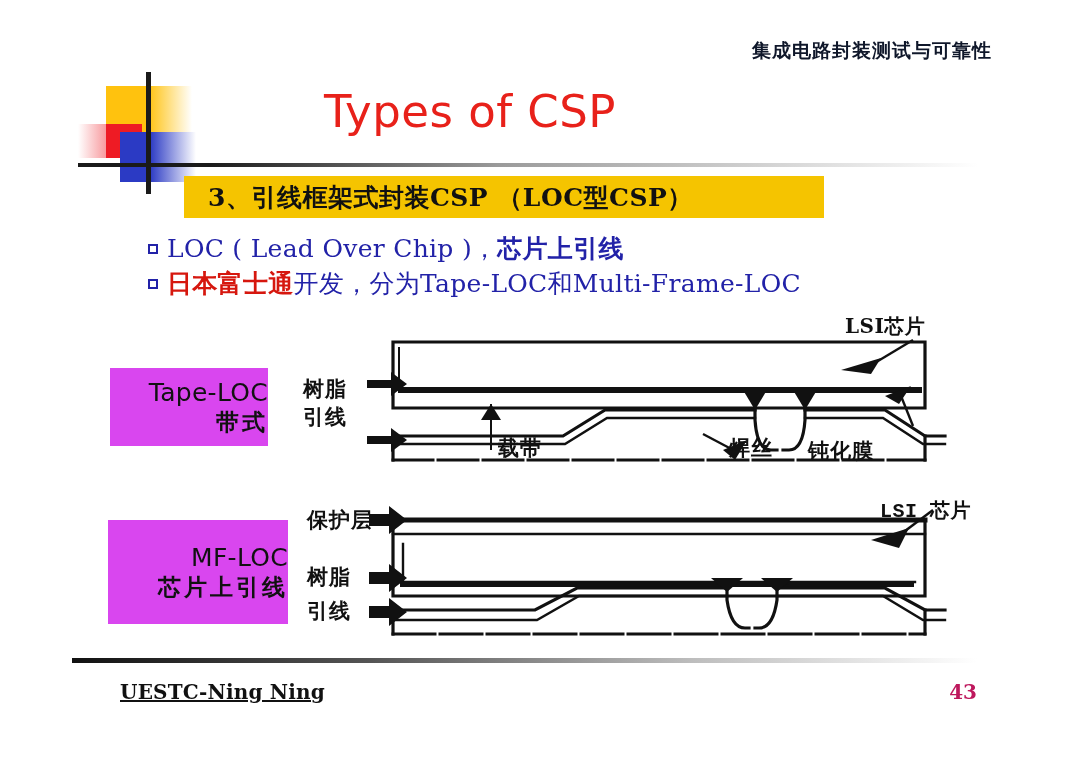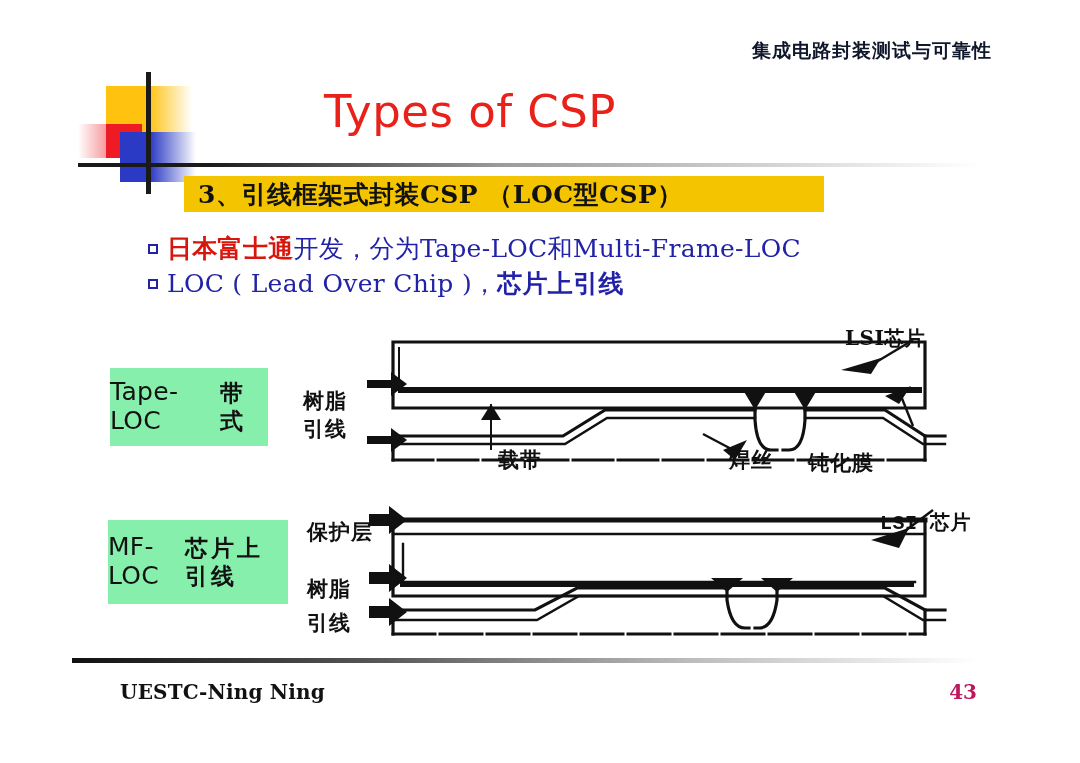--- a/index.html
+++ b/index.html
@@ -115,25 +115,25 @@
     color: #E8211A;
     letter-spacing: 0.5px;
   }
 
   
   .yellow-banner {
     position: absolute;
     left: 184px;
     top: 176px;
     width: 640px;
-    height: 36px;
+    height: 42px;
     background: #F5C400;
     display: flex;
     align-items: center;
-    padding-left: 14px;
+    padding-left: 24px;
     box-sizing: border-box;
   }
   .yellow-banner span {
     font-family: "DejaVu Serif", "Liberation Serif", serif;
     font-size: 25px;
     font-weight: bold;
     color: #111111;
     letter-spacing: 0.5px;
     white-space: nowrap;
   }
@@ -172,51 +172,50 @@
     color: #D6170E;
     font-weight: bold;
   }
   .bullet-text .cjk {
     font-weight: bold;
   }
 
   
   .green-box {
     position: absolute;
-    background: #86efac;
+    background: #d946ef;
     display: flex;
-    flex-direction: row;
-    align-items: center;
+    flex-direction: column;
+    align-items: flex-end;
     justify-content: center;
     color: #111111;
   }
   .green-box .en {
     font-family: "DejaVu Sans", "Liberation Sans", sans-serif;
     font-size: 25px;
     line-height: 1.15;
     letter-spacing: 0.3px;
   }
   .green-box .cn {
     font-family: "DejaVu Serif", "Liberation Serif", serif;
     font-size: 23px;
     font-weight: bold;
     line-height: 1.2;
     letter-spacing: 3px;
   }
   #green-tape { left: 110px; top: 368px; width: 158px; height: 78px; }
-  #green-mf   { left: 108px; top: 520px; width: 180px; height: 84px; }
+  #green-mf   { left: 108px; top: 520px; width: 180px; height: 104px; }
 
   
   .dlabel {
     position: absolute;
     font-family: "DejaVu Serif", "Liberation Serif", serif;
     font-weight: bold;
     color: #111111;
     white-space: nowrap;
-    margin-top: 12px;
   }
   .dlabel.cn { font-size: 21px; letter-spacing: 1px; }
   .dlabel.mix { font-size: 20px; letter-spacing: 0.5px; }
 
   
   .diagram {
     position: absolute;
   }
   #diagram-top { left: 285px; top: 300px; }
   #diagram-bottom { left: 285px; top: 488px; }
@@ -232,20 +231,21 @@
   }
   .footer-left {
     position: absolute;
     left: 120px;
     top: 680px;
     font-family: "DejaVu Serif", "Liberation Serif", serif;
     font-size: 20px;
     font-weight: bold;
     color: #111111;
     letter-spacing: 0.2px;
+    text-decoration: underline;
   }
   .footer-page {
     position: absolute;
     right: 103px;
     top: 680px;
     font-family: "DejaVu Serif", "Liberation Serif", serif;
     font-size: 20px;
     font-weight: bold;
     color: #be185d;
   }
@@ -270,25 +270,25 @@
 
   <div class="slide-title">Types of CSP</div>
 
   <div class="yellow-banner">
     <span>3、引线框架式封装CSP （LOC型CSP）</span>
   </div>
 
   <div class="bullets">
     <div class="bullet-line">
       <span class="bullet-sq"></span>
-      <span class="bullet-text"><span class="red cjk">日本富士通</span><span>开发，分为Tape-LOC和Multi-Frame-LOC</span></span>
+      <span class="bullet-text"><span>LOC ( Lead Over Chip )，</span><span class="cjk">芯片上引线</span></span>
     </div>
     <div class="bullet-line">
       <span class="bullet-sq"></span>
-      <span class="bullet-text"><span>LOC ( Lead Over Chip )，</span><span class="cjk">芯片上引线</span></span>
+      <span class="bullet-text"><span class="red cjk">日本富士通</span><span>开发，分为Tape-LOC和Multi-Frame-LOC</span></span>
     </div>
   </div>
 
   <div class="green-box" id="green-tape">
     <div class="en">Tape-LOC</div>
     <div class="cn">带式</div>
   </div>
 
   <div class="green-box" id="green-mf">
     <div class="en">MF-LOC</div>

